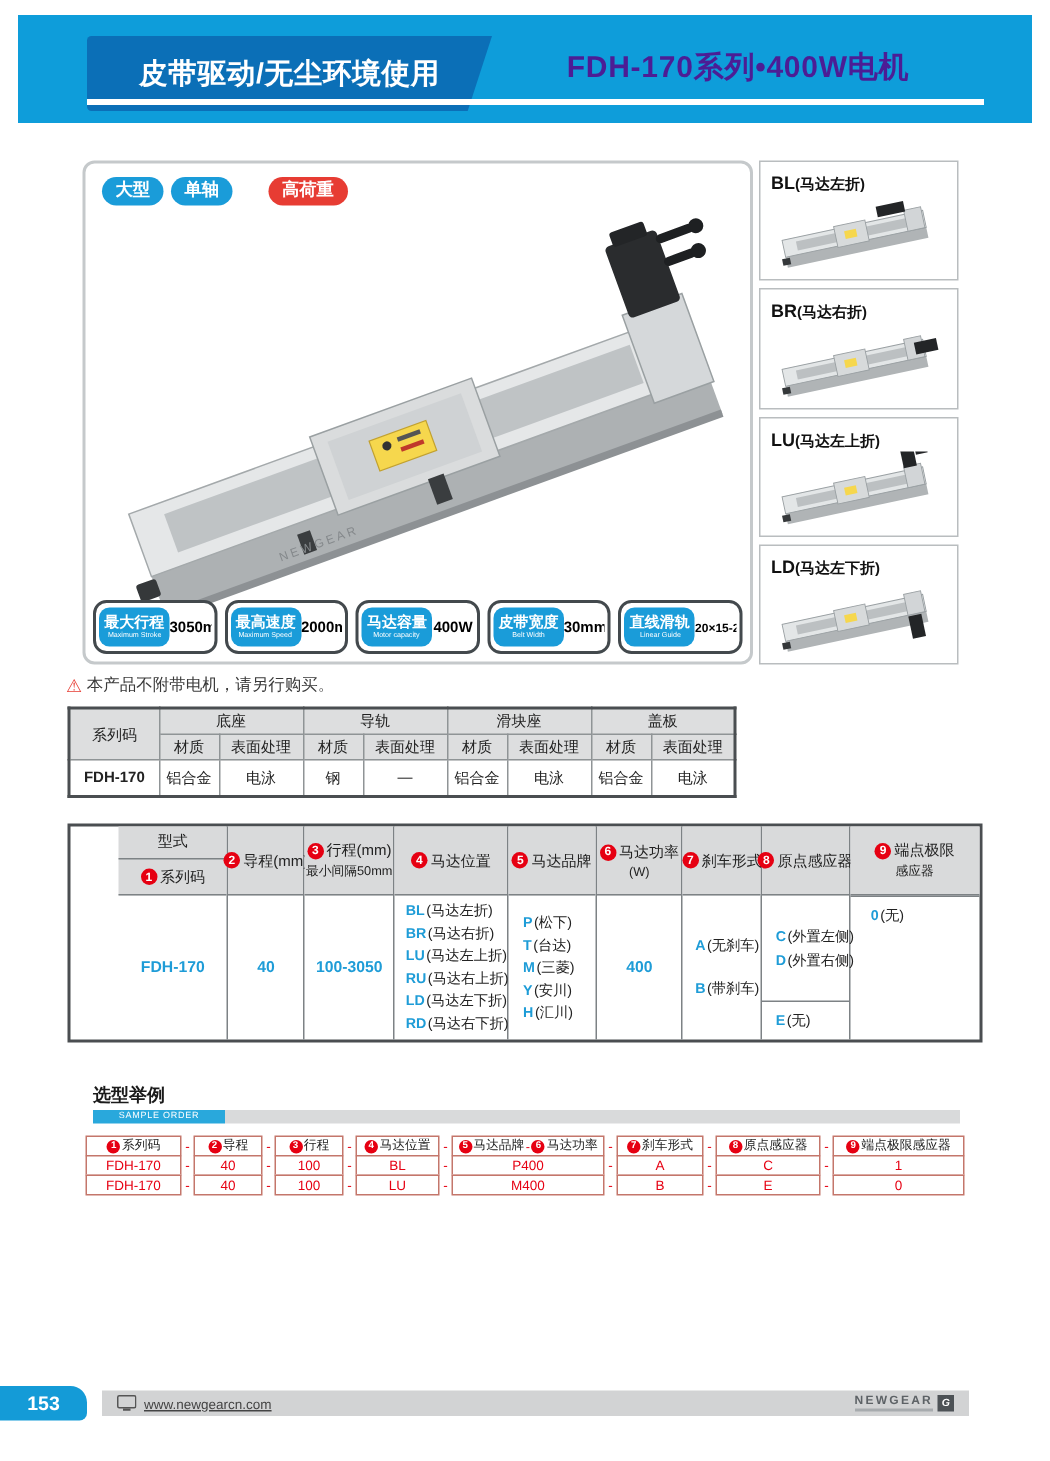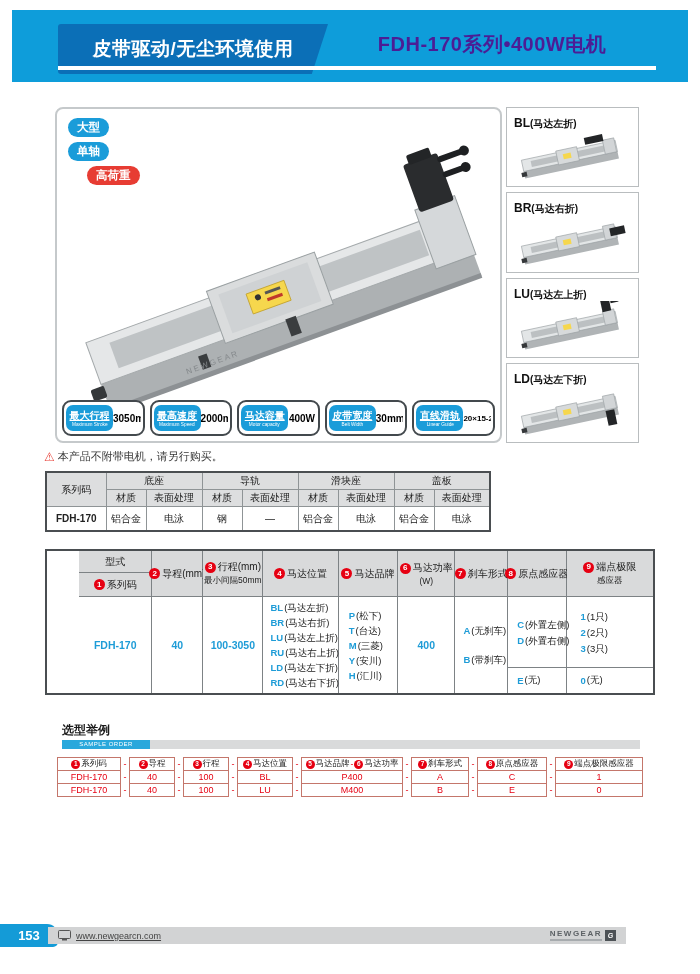--- a/index.html
+++ b/index.html
@@ -10,29 +10,29 @@
   .header-band{position:absolute;left:12px;top:10px;width:676px;height:72px;background:#0e9dda;}
   .header-darkbox{position:absolute;left:46px;top:14px;width:270px;height:50px;background:#0b6fb7;
     clip-path:polygon(0 0,100% 0,94% 100%,0 100%);border-radius:3px 0 0 3px;
     display:flex;align-items:center;justify-content:center;color:#fff;font-size:19px;font-weight:bold;letter-spacing:0.5px;}
   .header-underline{position:absolute;left:46px;top:56px;width:598px;height:4px;background:#fff;}
   .header-right-title{position:absolute;left:310px;top:14px;width:340px;height:40px;display:flex;align-items:center;justify-content:center;
     color:#4c1d95;font-size:20px;font-weight:bold;letter-spacing:0.5px;white-space:nowrap;}
 
   
   .main-box{position:absolute;left:55px;top:107px;width:447px;height:336px;border:2px solid #c5c9cb;border-radius:8px;box-sizing:border-box;background:#fff;}
-  .tags{position:absolute;left:11px;top:9px;display:flex;flex-direction:column;gap:5px;align-items:flex-start;z-index:3;}
+  .tags{position:absolute;left:11px;top:9px;display:flex;flex-direction:row;gap:5px;align-items:flex-start;z-index:3;}
   .tag{height:19px;line-height:19px;padding:0 9px;border-radius:10px;color:#fff;font-size:11.5px;font-weight:bold;white-space:nowrap;}
   .product-svg{position:absolute;left:4px;top:14px;width:436px;height:282px;}
   .product-svg svg{width:100%;height:100%;}
 
   .badges{position:absolute;left:5px;right:5px;bottom:5px;height:36px;display:flex;gap:5px;z-index:2;}
   .badge{flex:1;border:2px solid #43494d;border-radius:9px;background:#fff;display:flex;align-items:center;padding:2px;box-sizing:border-box;min-width:0;}
   .badge-label{width:47px;height:26px;background:#1a9cd9;border-radius:7px;color:#fff;display:flex;flex-direction:column;align-items:center;justify-content:center;flex:none;}
-  .badge-cn{font-size:10px;font-weight:bold;line-height:11px;white-space:nowrap;text-decoration:underline;}
+  .badge-cn{font-size:10px;font-weight:bold;line-height:11px;white-space:nowrap;}
   .badge-en{font-size:5px;line-height:6px;white-space:nowrap;transform:scale(.95);}
   .badge-value{flex:1;text-align:center;font-size:10px;font-weight:bold;color:#000;white-space:nowrap;overflow:hidden;}
   .badge:last-child .badge-value{font-size:8px;}
 
   
   .variant-column{position:absolute;left:506px;top:107px;width:133px;height:336px;display:flex;flex-direction:column;gap:5px;}
   .vbox{flex:1;border:1px solid #b9bdbf;background:#fff;position:relative;box-sizing:border-box;}
   .vlabel{position:absolute;left:7px;top:5px;white-space:nowrap;}
   .vcode{font-size:12px;font-weight:bold;color:#111;}
   .vname{font-size:10px;font-weight:bold;color:#111;}
@@ -89,21 +89,21 @@
   .shead{font-size:8.5px;color:#222;}
   .sdata{font-size:9px;color:#e60012;}
   .sgap{width:8px;display:flex;flex-direction:column;flex:none;}
   .sgapcell{height:14px;margin-top:-1px;display:flex;align-items:center;justify-content:center;color:#e60012;font-size:9px;}
   .sgap .sgapcell:first-child{margin-top:0;}
   .sep-inline{color:#e60012;font-size:8.5px;margin:0 1px;}
 
   
   .page-tab{position:absolute;left:0;top:924px;width:58px;height:23px;background:#149bd7;border-radius:0 11px 5px 0;
     color:#fff;font-size:13px;font-weight:bold;display:flex;align-items:center;justify-content:center;}
-  .footer-bar{position:absolute;left:48px;top:927px;width:578px;height:17px;background:#d2d3d4;display:flex;align-items:center;padding:4px 10px;box-sizing:border-box;}
+  .footer-bar{position:absolute;left:68px;top:927px;width:578px;height:17px;background:#d2d3d4;display:flex;align-items:center;padding:4px 10px;box-sizing:border-box;}
   .site{font-size:9px;color:#444;text-decoration:underline;margin-left:5px;cursor:pointer;}
   .footer-spacer{flex:1;}
   .logo{display:flex;align-items:center;gap:3px;}
   .logo-inner{display:flex;flex-direction:column;align-items:center;gap:1px;}
   .logo-text{font-size:8px;font-weight:bold;color:#5d6266;letter-spacing:1.5px;line-height:8px;}
   .logo-sub{width:100%;height:2px;background:#a7abae;}
   .logo-mark{width:11px;height:11px;background:#4d5256;color:#fff;font-size:7px;font-weight:bold;font-style:italic;display:flex;align-items:center;justify-content:center;}
 </style>
 </head>
 <body>
@@ -436,25 +436,20 @@
 
     <div class="ocol c9 sensor-col">
       <div class="ohead">
         <div class="hline">
             <span class="n">9</span>
             <span>端点极限</span>
           </div>
         <div class="hsub">感应器</div>
       </div>
       <div class="obody">
-        <div class="opt-list" style="padding-left:14px;">
-            <div class="opt"><span class="ocode">1</span><span class="odesc">(1只)</span></div>
-            <div class="opt"><span class="ocode">2</span><span class="odesc">(2只)</span></div>
-            <div class="opt"><span class="ocode">3</span><span class="odesc">(3只)</span></div>
-          </div>
         <div class="none-cell" style="padding-left:14px;">
           <span class="ocode">0</span>
           <span class="odesc">(无)</span>
         </div>
       </div>
     </div>
   </div>
 
   <div class="sample-title">选型举例</div>
   <div class="sample-bar-blue">SAMPLE ORDER</div>

